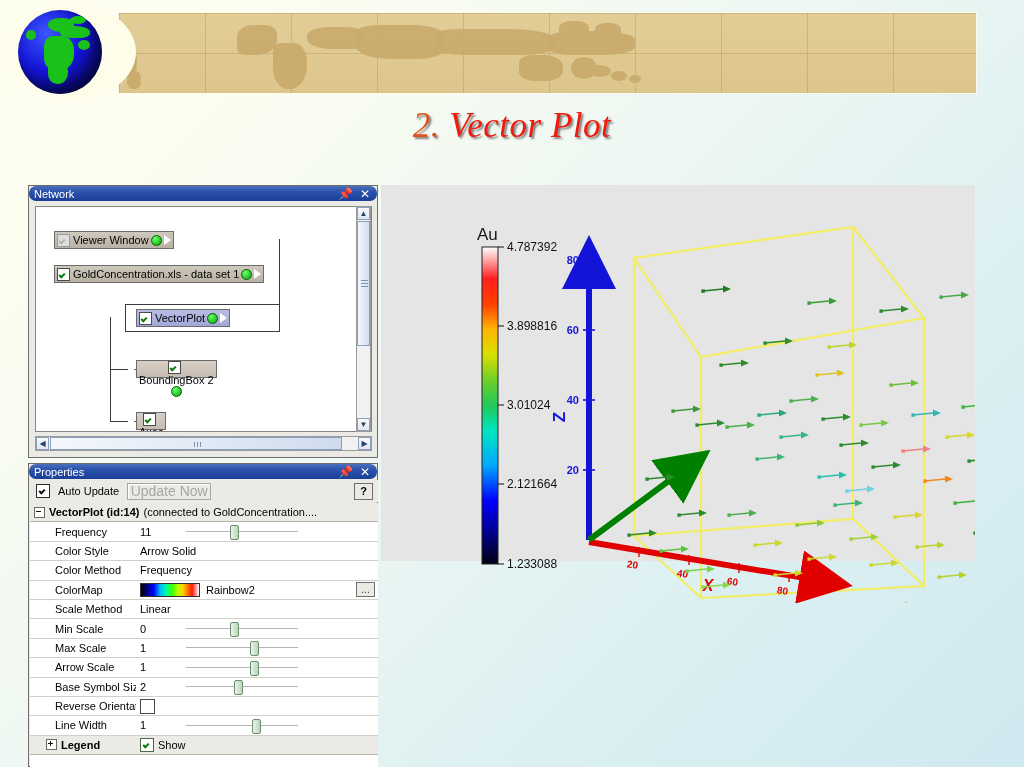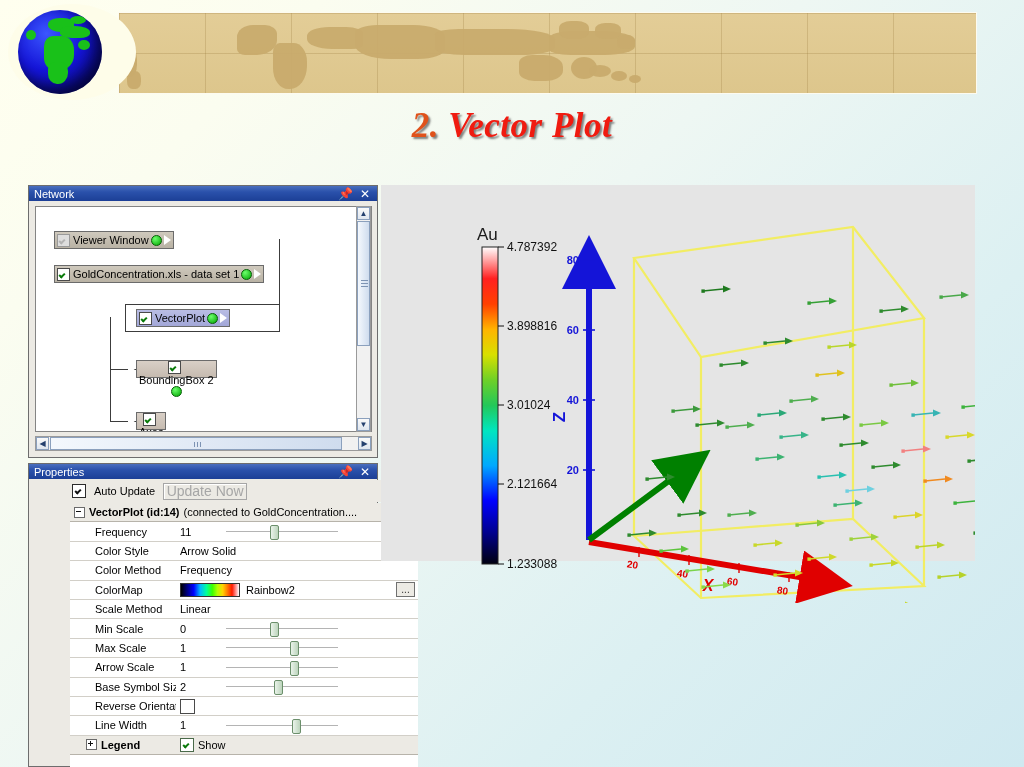--- a/index.html
+++ b/index.html
@@ -26,32 +26,32 @@
   #globe{
     position:absolute;left:18px;top:10px;width:84px;height:84px;border-radius:50%;
     background:radial-gradient(circle at 34% 28%, #3b56ff 0%, #1414d8 45%, #07077a 85%, #03034a 100%);
     box-shadow:inset -7px -7px 14px rgba(0,0,0,.55);
     overflow:hidden;
   }
   .land{position:absolute;background:#19c119;}
   
   #title{
     position:absolute;left:0;top:106px;width:1024px;text-align:center;
-    font-family:"Liberation Serif", serif;font-style:italic;font-weight:bold;
+    font-family:"Liberation Serif", serif;font-style:italic;font-weight:normal;
     font-size:35px;color:#f01b10;
     text-shadow:2px 2px 2px rgba(90,90,90,.75);
     letter-spacing:.5px;
   }
   #title .num{color:#e0521b;}
   
   .panel{position:absolute;background:#eceae4;border:1px solid #6d6d6d;box-sizing:border-box;}
   .panel-title{
     height:15px;background:linear-gradient(to bottom,#4a6fbe,#2a51ab 40%,#1c3f96);
     color:#fff;font-size:11px;padding:1px 4px 0 5px;box-sizing:border-box;
-    display:flex;align-items:center;justify-content:space-between;
+    display:flex;align-items:center;justify-content:space-between;border-radius:7px;
   }
   .panel-title .tbtns{display:flex;gap:7px;align-items:center;padding-right:3px;}
   .tbtn{color:#fff;font-size:12px;line-height:11px;cursor:default;}
   
   #network{left:28px;top:185px;width:350px;height:273px;}
   #net-canvas{
     position:absolute;left:6px;top:20px;width:337px;height:226px;background:#fff;
     border:1px solid #848484;box-sizing:border-box;overflow:hidden;
   }
   .node{
@@ -85,34 +85,34 @@
   .wire{position:absolute;background:#3c3c3c;}
   
   .sbv{position:absolute;right:6px;top:20px;width:15px;height:226px;background:#f1f1f1;border:1px solid #9a9a9a;box-sizing:border-box;}
   .sbh{position:absolute;left:6px;bottom:6px;width:337px;height:15px;background:#f1f1f1;border:1px solid #9a9a9a;box-sizing:border-box;}
   .sb-btn{position:absolute;background:linear-gradient(to bottom,#fafafa,#dfe6ef);border:1px solid #8ba0bd;
           box-sizing:border-box;font-size:8px;color:#24406e;display:flex;align-items:center;justify-content:center;}
   .sb-thumb{position:absolute;background:linear-gradient(to right,#f4f8fd,#cfdcee);border:1px solid #8ba0bd;box-sizing:border-box;}
   
   #props{left:28px;top:463px;width:350px;height:304px;}
   #prop-toolbar{position:absolute;left:1px;top:16px;width:348px;height:22px;
-    background:#eceae4;display:flex;align-items:center;gap:8px;padding-left:6px;box-sizing:border-box;margin-left:36px;}
+    background:#eceae4;display:flex;align-items:center;gap:8px;padding-left:6px;box-sizing:border-box;}
   .chk{width:12px;height:12px;border:1px solid #2b2b2b;background:#fff;position:relative;flex:none;}
   .chk.on:after{content:"";position:absolute;left:2px;top:4px;width:4px;height:2px;
     border-left:2px solid #111;border-bottom:2px solid #111;transform:rotate(-45deg);}
   .chk.grn{border-color:#4a6a4a;}
   .chk.grn.on:after{border-left-color:#0a7a0a;border-bottom-color:#0a7a0a;}
   #update-now{
     width:84px;height:17px;border:1px solid #a6a6a6;background:#eceae4;color:#a6a6a6;
     font-size:14px;display:flex;align-items:center;justify-content:center;box-sizing:border-box;
     box-shadow:1px 1px 0 #fff inset;
   }
   #help-btn{position:absolute;right:5px;width:19px;height:17px;border:1px solid #707070;background:#eceae4;
     font-size:11px;font-weight:bold;display:flex;align-items:center;justify-content:center;box-sizing:border-box;}
-  #prop-grid{position:absolute;left:1px;top:39px;width:348px;height:264px;background:#fff;overflow:hidden;margin-left:40px;}
+  #prop-grid{position:absolute;left:1px;top:39px;width:348px;height:264px;background:#fff;overflow:hidden;}
   .grow{display:flex;height:19.4px;border-bottom:1px solid #d2cfc8;box-sizing:border-box;align-items:center;font-size:11px;}
   .grow .lab{width:106px;padding-left:25px;box-sizing:border-box;white-space:nowrap;overflow:hidden;}
   .grow .val{flex:1;padding-left:4px;display:flex;align-items:center;gap:6px;position:relative;}
   .grow.hdr{background:#eceae4;font-weight:bold;border-bottom:1px solid #b7b3aa;}
   .grow.hdr .lab{width:auto;padding-left:4px;display:flex;align-items:center;gap:4px;}
   .exp{width:9px;height:9px;border:1px solid #6a6a6a;background:#fff;position:relative;display:inline-block;flex:none;}
   .exp:before{content:"";position:absolute;left:1px;top:3px;width:5px;height:1px;background:#111;}
   .exp.plus:after{content:"";position:absolute;left:3px;top:1px;width:1px;height:5px;background:#111;}
   .hdr-sub{font-weight:normal;}
   .slider{position:relative;width:112px;height:13px;flex:none;}

